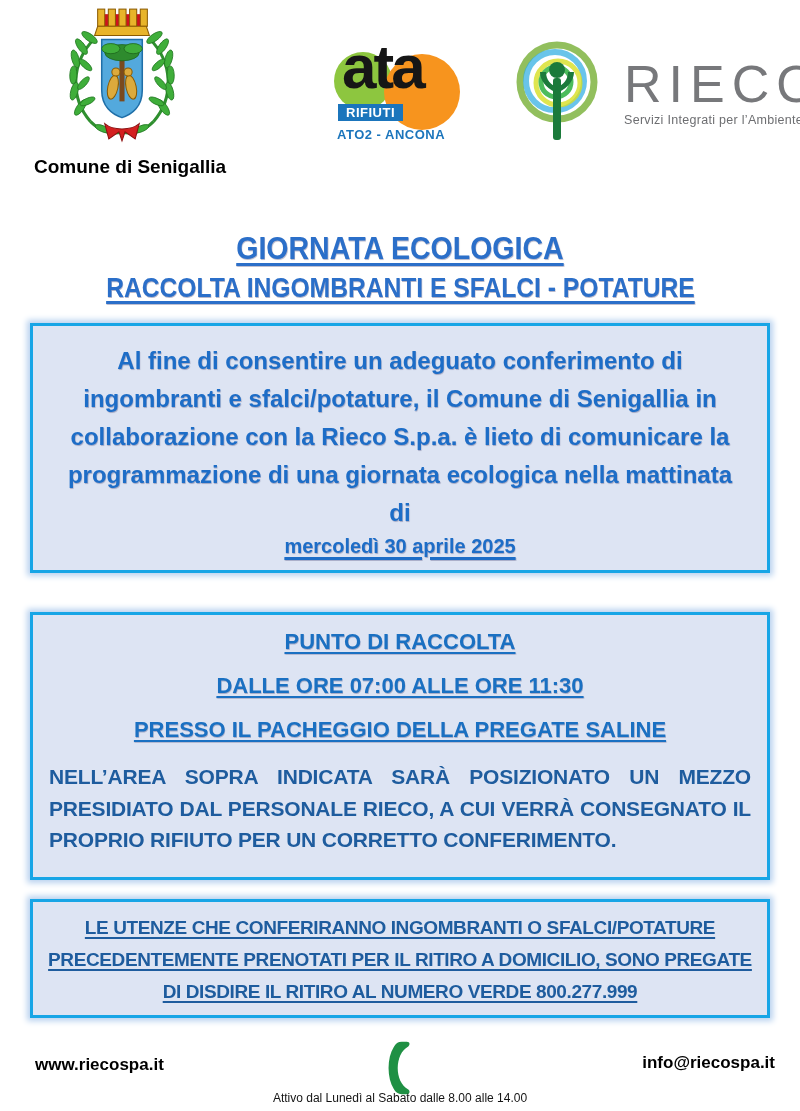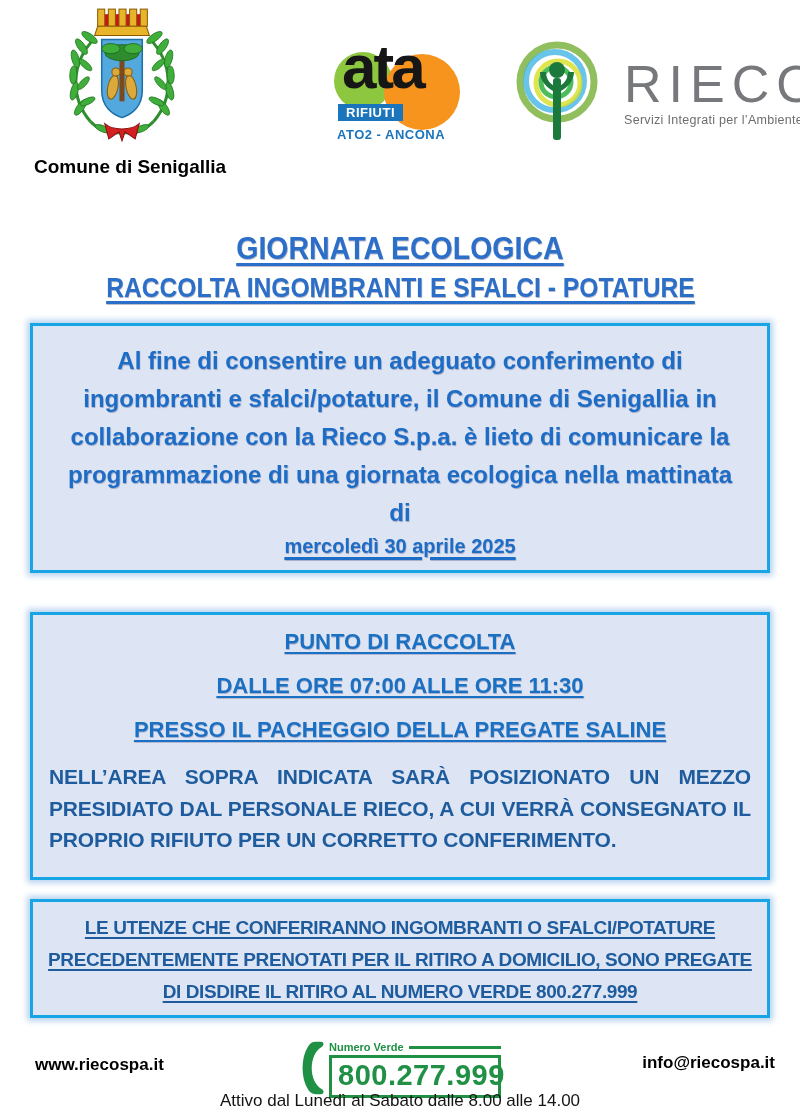--- a/index.html
+++ b/index.html
@@ -86,21 +86,21 @@
   .handset{width:26px; height:56px; margin-right:4px;}
   .verde-col{display:flex; flex-direction:column; width:172px;}
   .verde-label-row{display:flex; align-items:center; gap:5px; height:14px;}
   .verde-label{font-size:11px; font-weight:800; color:var(--green); white-space:nowrap;}
   .verde-line{flex:1; height:2.5px; background:var(--green); margin-top:1px;}
   .verde-number-box{
     border:3px solid var(--green); margin-top:1px; padding:1px 6px 3px; text-align:center;
     font-size:29px; font-weight:800; color:var(--green); letter-spacing:.5px;
   }
   .footer-hours{position:absolute; top:1091px; width:100%; text-align:center;
-    font-size:17px; color:#141414;}
+    font-size:12px; color:#141414;}
 </style>
 </head>
 <body>
 
 <div class="crest">
   <svg viewBox="0 0 122 142" width="124" height="144">
 
     <path d="M30,118 C10,95 10,60 34,36" stroke="#2f8f2f" stroke-width="3" fill="none"></path>
     <path d="M92,118 C112,95 112,60 88,36" stroke="#2f8f2f" stroke-width="3" fill="none"></path>
     <path d="M30,118 C40,128 52,131 61,128" stroke="#2f8f2f" stroke-width="3" fill="none"></path>
@@ -208,22 +208,15 @@
 </div>
 
 <div class="footer-website">www.riecospa.it</div>
 <div class="footer-email">info@riecospa.it</div>
 
 <div class="verde-badge">
   <svg class="handset" viewBox="0 0 26 60">
     <path d="M24,7 C9,15 9,45 24,53 C26,54.5 26,58 22.5,58 L17,58 C13,58 10.5,56 8.5,52.5
              C1,41 1,19 8.5,7.5 C10.5,4 13,2 17,2 L22.5,2 C26,2 26,5.5 24,7 Z" fill="#1f9044"></path>
   </svg>
-  <div class="verde-col">
-    <div class="verde-label-row">
-      <span class="verde-label">Numero Verde</span>
-      <span class="verde-line"></span>
-    </div>
-    <div class="verde-number-box">800.277.999</div>
-  </div>
 </div>
 
 <div class="footer-hours">Attivo dal Lunedì al Sabato dalle 8.00 alle 14.00</div>
 
 </body></html>

